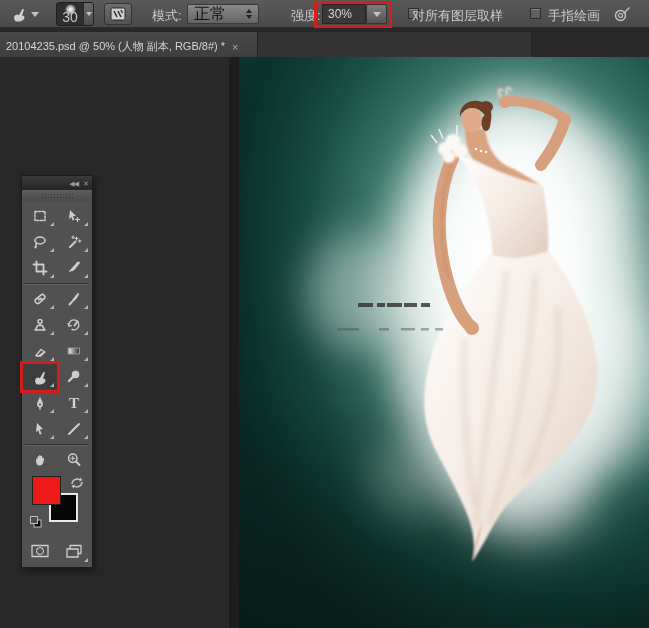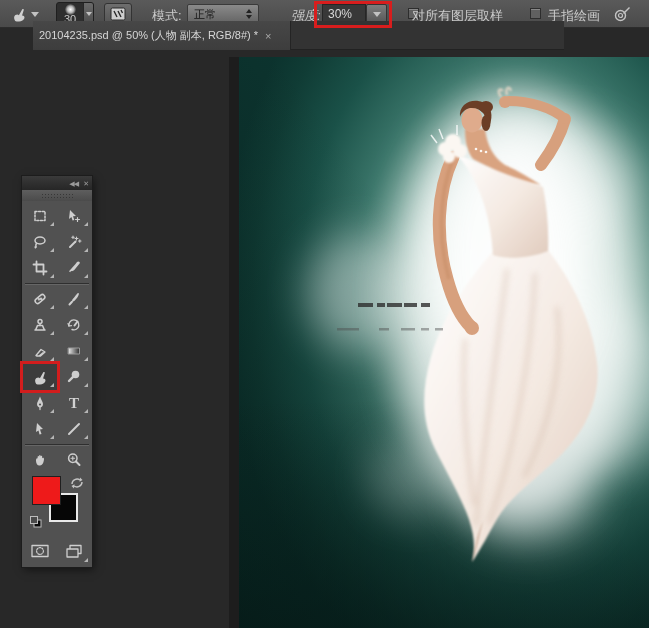--- a/index.html
+++ b/index.html
@@ -15,54 +15,54 @@
   .tool-preset-btn { left:6px; top:3px; width:42px; height:22px; gap:3px;
     padding-left:5px; border-radius:3px; }
   .dd-caret { width:0; height:0; border-left:4px solid transparent;
     border-right:4px solid transparent; border-top:5px solid #c2c2c2; }
   .brush-picker { left:56px; top:2px; width:38px; height:24px;
     background:#2e2e2e; border:1px solid #1f1f1f; border-radius:3px; overflow:hidden; }
   .brush-prev { width:27px; height:22px; position:relative; }
   .brush-dot { position:absolute; left:8px; top:1px; width:11px; height:11px; border-radius:50%;
     background:radial-gradient(circle,#ffffff 0%,rgba(255,255,255,.65) 40%,rgba(255,255,255,0) 75%); }
   .brush-size { position:absolute; left:0; right:0; bottom:0; text-align:center;
-    font-size:11px; color:#c7c7c7; }
+    font-size:14px; color:#c7c7c7; }
   .brush-arrow { width:10px; height:22px; background:linear-gradient(#6a6a6a,#4c4c4c);
     border-left:1px solid #282828; display:flex; align-items:center; justify-content:center; }
   .brush-arrow .dd-caret { border-left-width:3px; border-right-width:3px; border-top-width:4px; }
   .panel-toggle-btn { left:104px; top:3px; width:28px; height:22px;
     background:linear-gradient(#6e6e6e,#535353); border:1px solid #333;
     border-radius:3px; justify-content:center; }
   .mode-label { left:152px; top:7px; }
   .mode-select { left:187px; top:4px; width:72px; height:20px;
     background:linear-gradient(#8a8a8a,#646464); border:1px solid #3a3a3a; border-radius:2px;
     padding:0 6px; justify-content:space-between; }
-  .mode-select span { font-size:11px; color:#141414; }
+  .mode-select span { font-size:16px; color:#141414; }
   .updown { display:flex; flex-direction:column; gap:2px; }
   .updown i { display:block; width:0; height:0; border-left:3px solid transparent; border-right:3px solid transparent; }
   .updown i.u { border-bottom:4px solid #222; }
   .updown i.d { border-top:4px solid #222; }
-  .strength-label { left:291px; top:7px;font-style:italic; }
+  .strength-label { left:291px; top:7px; }
   .strength-value { left:322px; top:4px; width:44px; height:20px; background:#383838;
     border:1px solid #262626; padding-left:5px; }
   .strength-value span { font-size:12px; color:#d8d8d8; }
   .strength-arrow { left:366px; top:4px; width:21px; height:20px;
     background:linear-gradient(#7d7d7d,#565656); border:1px solid #333; border-radius:2px;
     justify-content:center; }
   .annotation-box { position:absolute; border:3px solid #d81d1d; z-index:5; pointer-events:none; }
   .strength-hl { left:314px; top:1px; width:78px; height:27px; }
   .checkbox { width:11px; height:11px; background:#606060; border:1px solid #2d2d2d;
     box-shadow:inset 0 1px 0 rgba(255,255,255,.25); }
   .cb1 { left:408px; top:8px; } .cb1-label { left:412px; top:7px; }
   .cb2 { left:530px; top:8px; } .cb2-label { left:548px; top:7px; }
   .airbrush { left:612px; top:4px; }
 
   
-  .tab-bar { position:absolute; left:0; top:21px; width:531px; height:29px; background:#333333;
-    border-bottom:1px solid #222;margin-left:33px; }
+  .tab-bar { position:absolute; left:0; top:32px; width:531px; height:29px; background:#333333;
+    border-bottom:1px solid #222; }
   .doc-tab { position:absolute; left:0; top:0; width:258px; height:29px;
     background:linear-gradient(#474747,#3d3d3d); border-right:1px solid #242424;
     display:flex; align-items:center; padding:0 8px 0 6px; }
   .doc-tab .title { font-size:11px; color:#d6d6d6; white-space:nowrap; }
   .doc-tab .close { margin-left:7px; font-size:11px; color:#a9a9a9; }
 
   
   .workspace-bg { position:absolute; left:0; top:57px; width:239px; height:571px; background:#282828; }
   .canvas-edge { position:absolute; left:229px; top:57px; width:10px; height:571px; background:#1d1d1d; }
   .canvas { position:absolute; left:239px; top:57px; width:410px; height:571px; }

